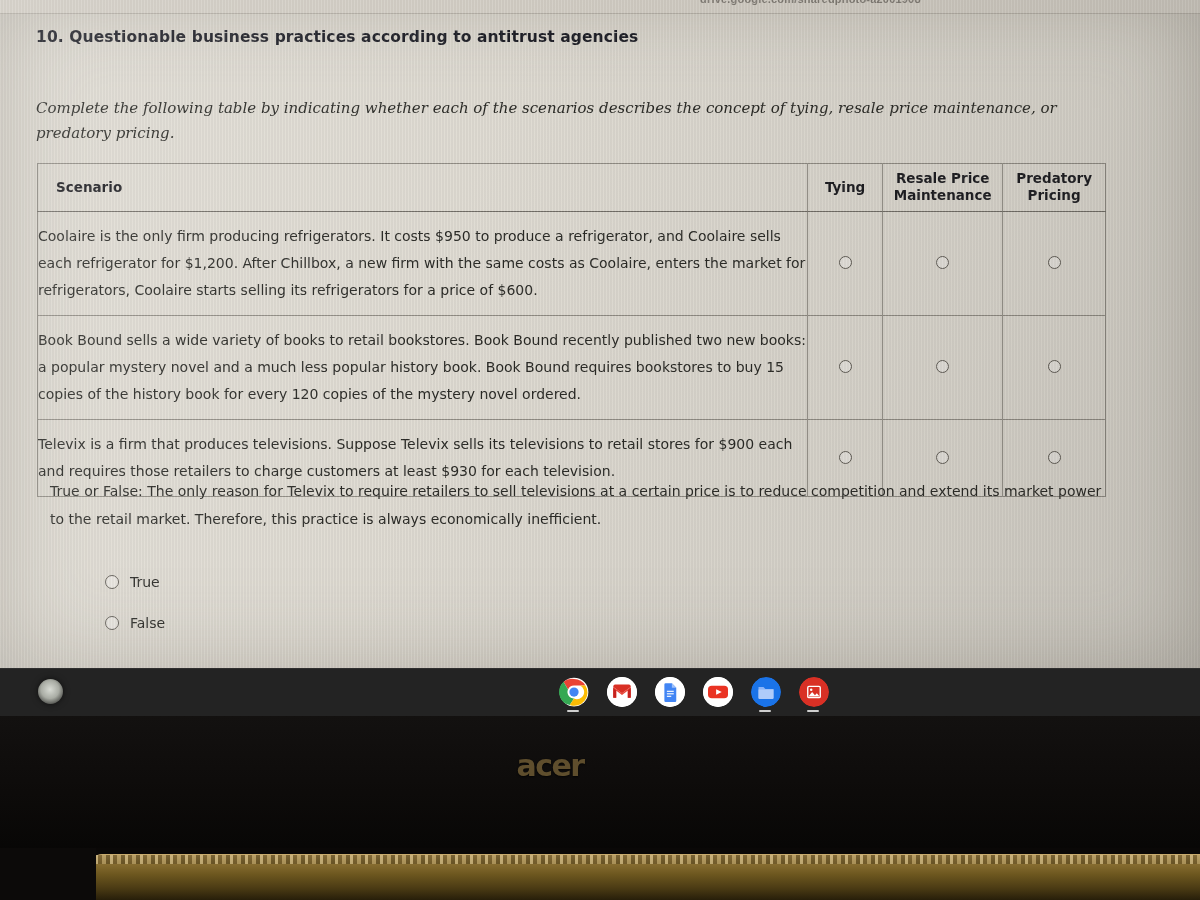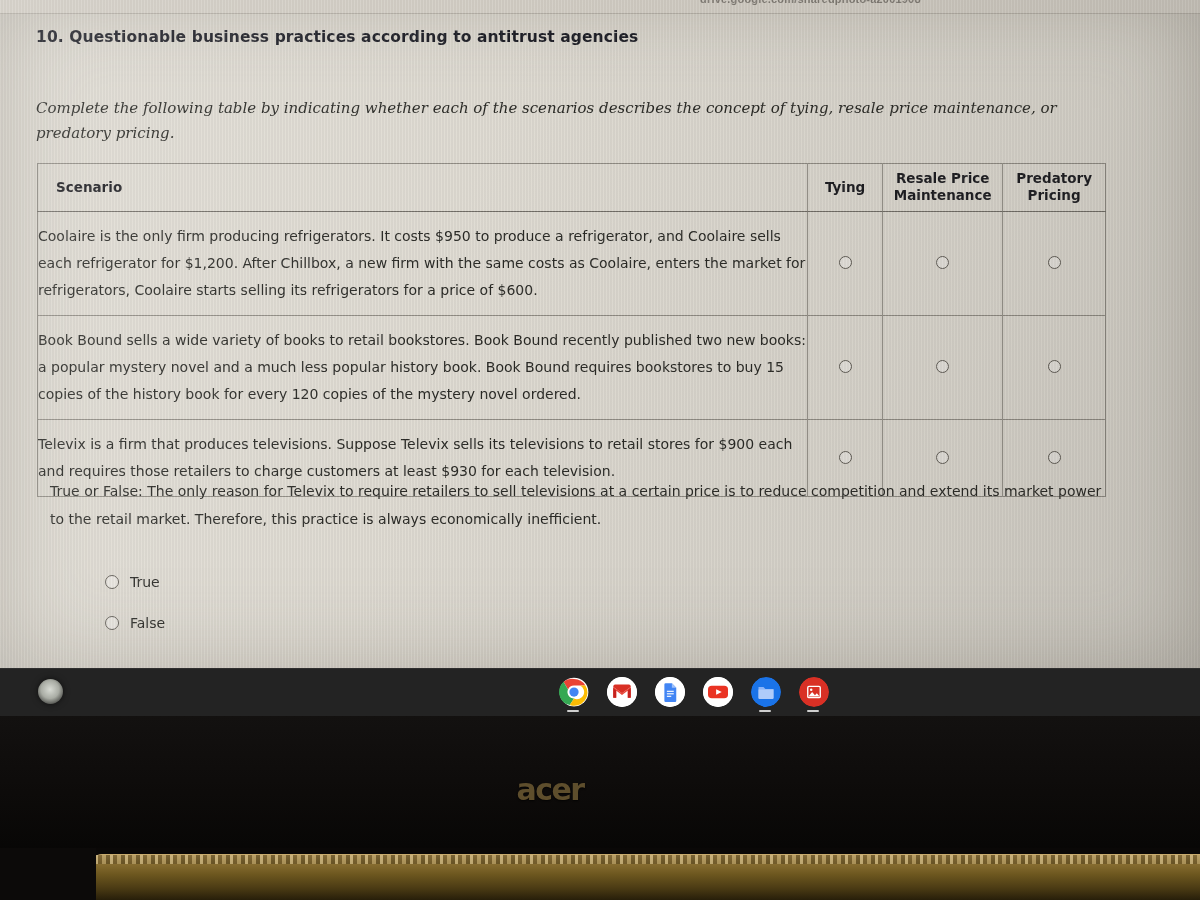--- a/index.html
+++ b/index.html
@@ -233,21 +233,21 @@
     position: absolute;
     left: 0;
     top: 716px;
     width: 1200px;
     height: 140px;
     background: linear-gradient(180deg, #131110 0%, #0d0b0a 55%, #070605 100%);
   }
   #acer-logo {
     position: absolute;
     left: 0;
-    top: 772px;
+    top: 748px;
     width: 1100px;
     text-align: center;
     font-family: "DejaVu Sans", sans-serif;
     font-size: 30px;
     font-weight: bold;
     letter-spacing: -1.5px;
     color: #6d5a33;
     opacity: 0.85;
     text-shadow: 0 1px 2px rgba(0,0,0,0.85);
   }

